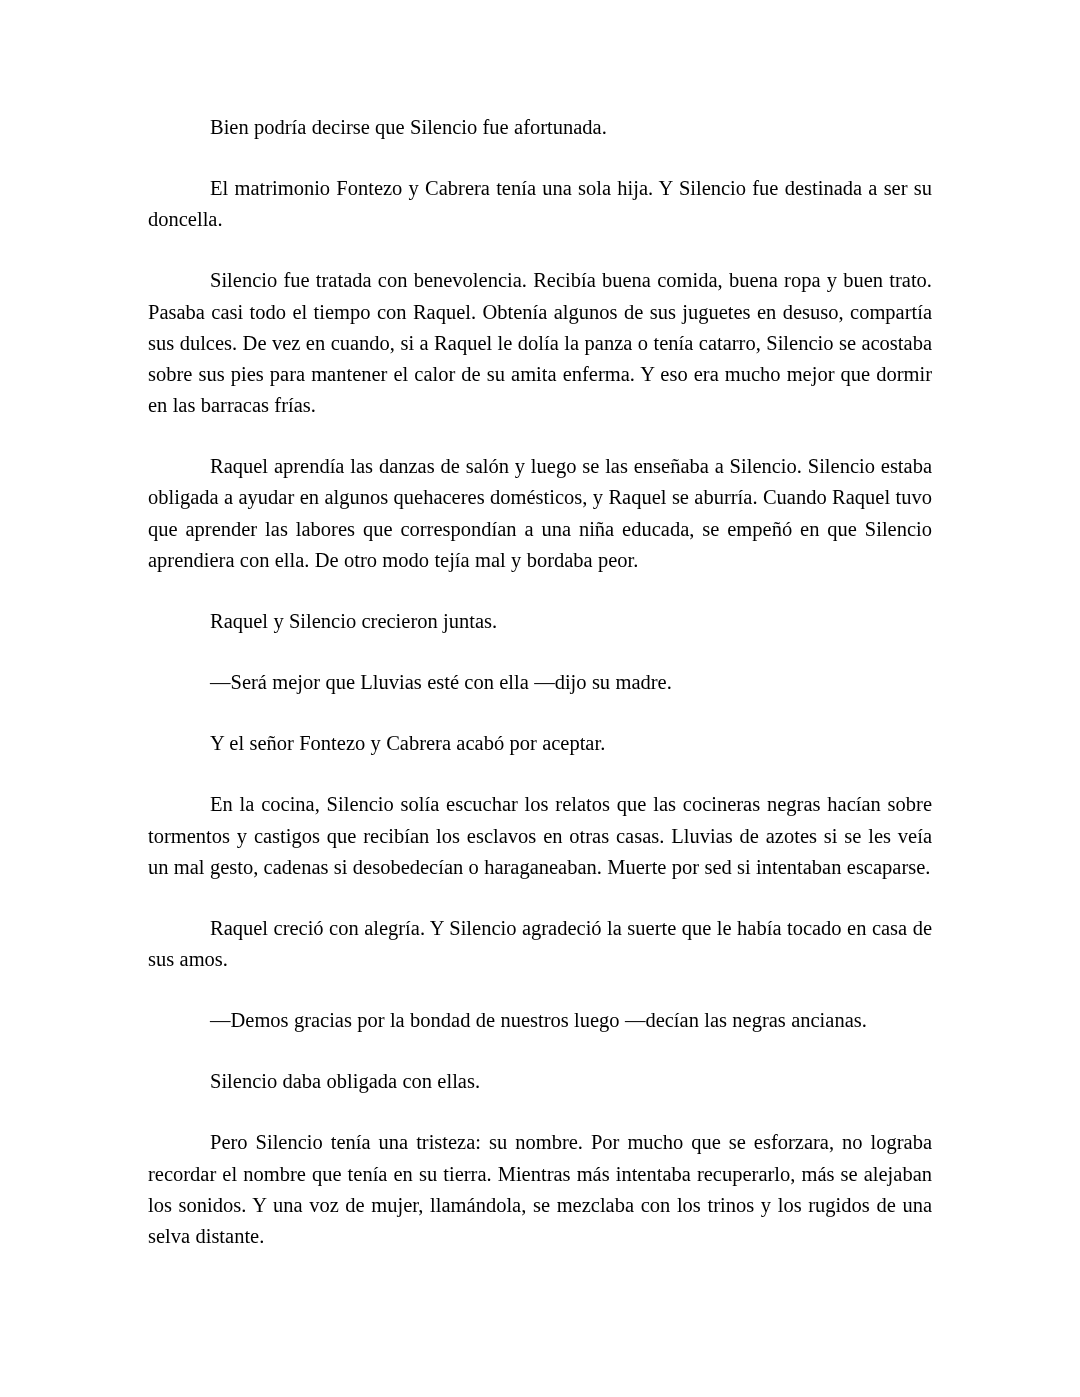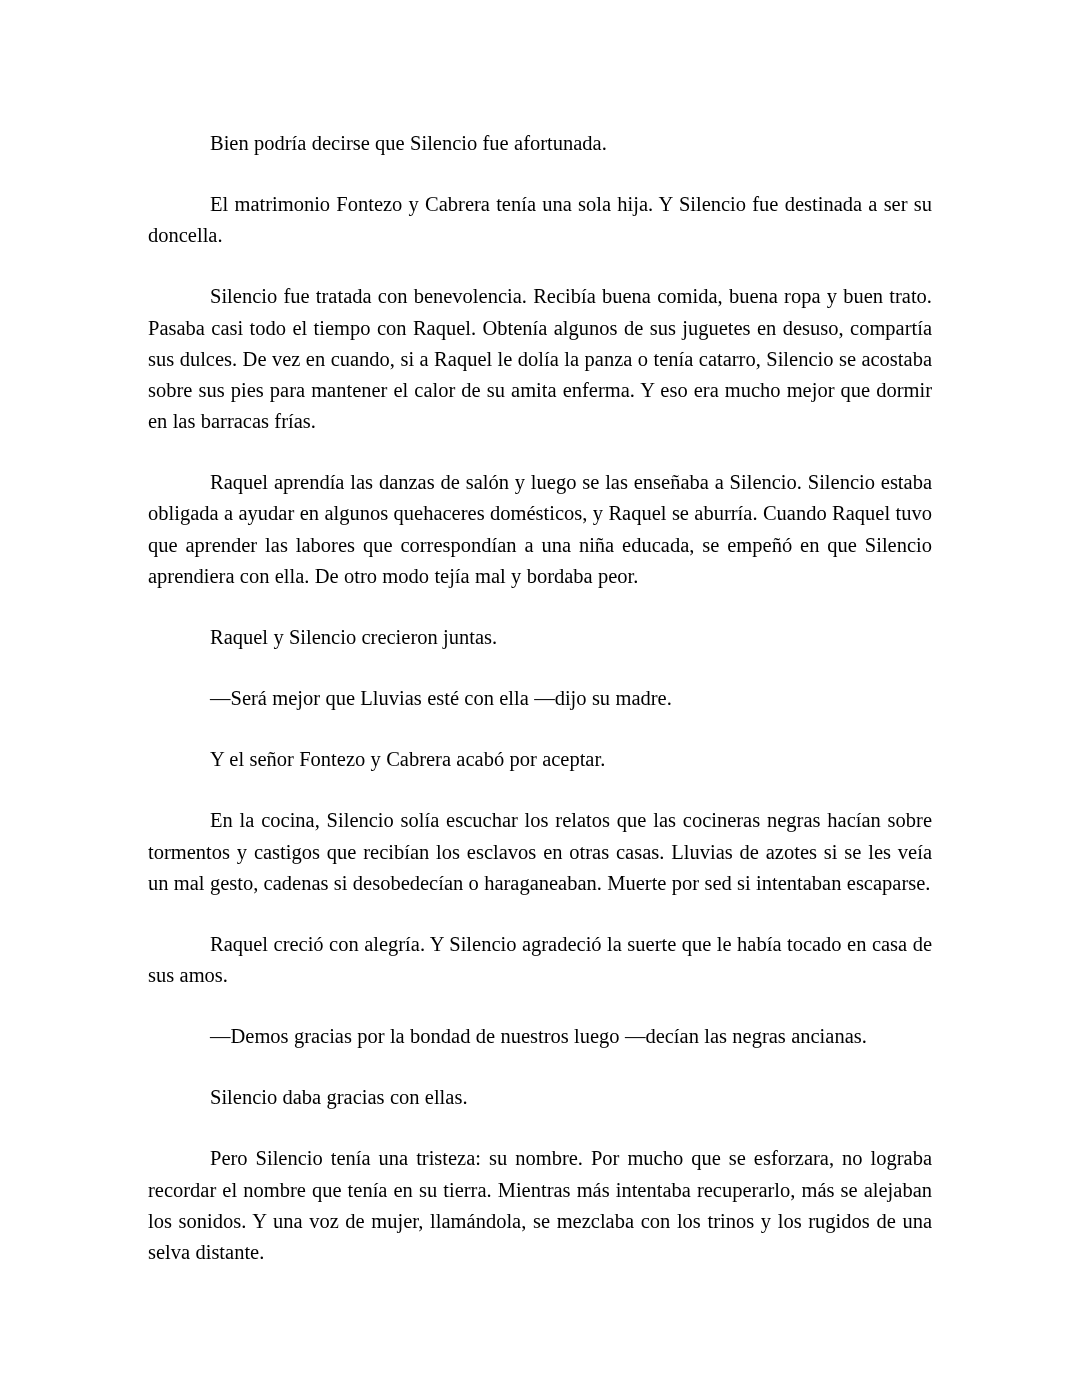--- a/index.html
+++ b/index.html
@@ -14,21 +14,20 @@
     color: #000000;
     overflow: hidden;
   }
   .page {
     position: relative;
     width: 1080px;
     height: 1031px;
     background: #ffffff;
     box-sizing: border-box;
     padding: 112px 148px 0 148px;
-    margin-top: 16px;
   }
   .body-text {
     width: 784px;
   }
   p.para {
     margin: 0 0 30px 0;
     font-size: 20.5px;
     line-height: 1.52;
     text-align: justify;
     text-justify: inter-word;
@@ -48,16 +47,16 @@
     <p class="para">Bien podría decirse que Silencio fue afortunada.</p>
     <p class="para">El matrimonio Fontezo y Cabrera tenía una sola hija. Y Silencio fue destinada a ser su doncella.</p>
     <p class="para">Silencio fue tratada con benevolencia. Recibía buena comida, buena ropa y buen trato. Pasaba casi todo el tiempo con Raquel. Obtenía algunos de sus juguetes en desuso, compartía sus dulces. De vez en cuando, si a Raquel le dolía la panza o tenía catarro, Silencio se acostaba sobre sus pies para mantener el calor de su amita enferma. Y eso era mucho mejor que dormir en las barracas frías.</p>
     <p class="para">Raquel aprendía las danzas de salón y luego se las enseñaba a Silencio. Silencio estaba obligada a ayudar en algunos quehaceres domésticos, y Raquel se aburría. Cuando Raquel tuvo que aprender las labores que correspondían a una niña educada, se empeñó en que Silencio aprendiera con ella. De otro modo tejía mal y bordaba peor.</p>
     <p class="para">Raquel y Silencio crecieron juntas.</p>
     <p class="para">—Será mejor que Lluvias esté con ella —dijo su madre.</p>
     <p class="para">Y el señor Fontezo y Cabrera acabó por aceptar.</p>
     <p class="para">En la cocina, Silencio solía escuchar los relatos que las cocineras negras hacían sobre tormentos y castigos que recibían los esclavos en otras casas. Lluvias de azotes si se les veía un mal gesto, cadenas si desobedecían o haraganeaban. Muerte por sed si intentaban escaparse.</p>
     <p class="para">Raquel creció con alegría. Y Silencio agradeció la suerte que le había tocado en casa de sus amos.</p>
     <p class="para">—Demos gracias por la bondad de nuestros luego —decían las negras ancianas.</p>
-    <p class="para">Silencio daba gracias con ellas.</p>
+    <p class="para">Silencio daba obligada con ellas.</p>
     <p class="para">Pero Silencio tenía una tristeza: su nombre. Por mucho que se esforzara, no lograba recordar el nombre que tenía en su tierra. Mientras más intentaba recuperarlo, más se alejaban los sonidos. Y una voz de mujer, llamándola, se mezclaba con los trinos y los rugidos de una selva distante.</p>
   </div>
 </div>
 
 </body></html>

